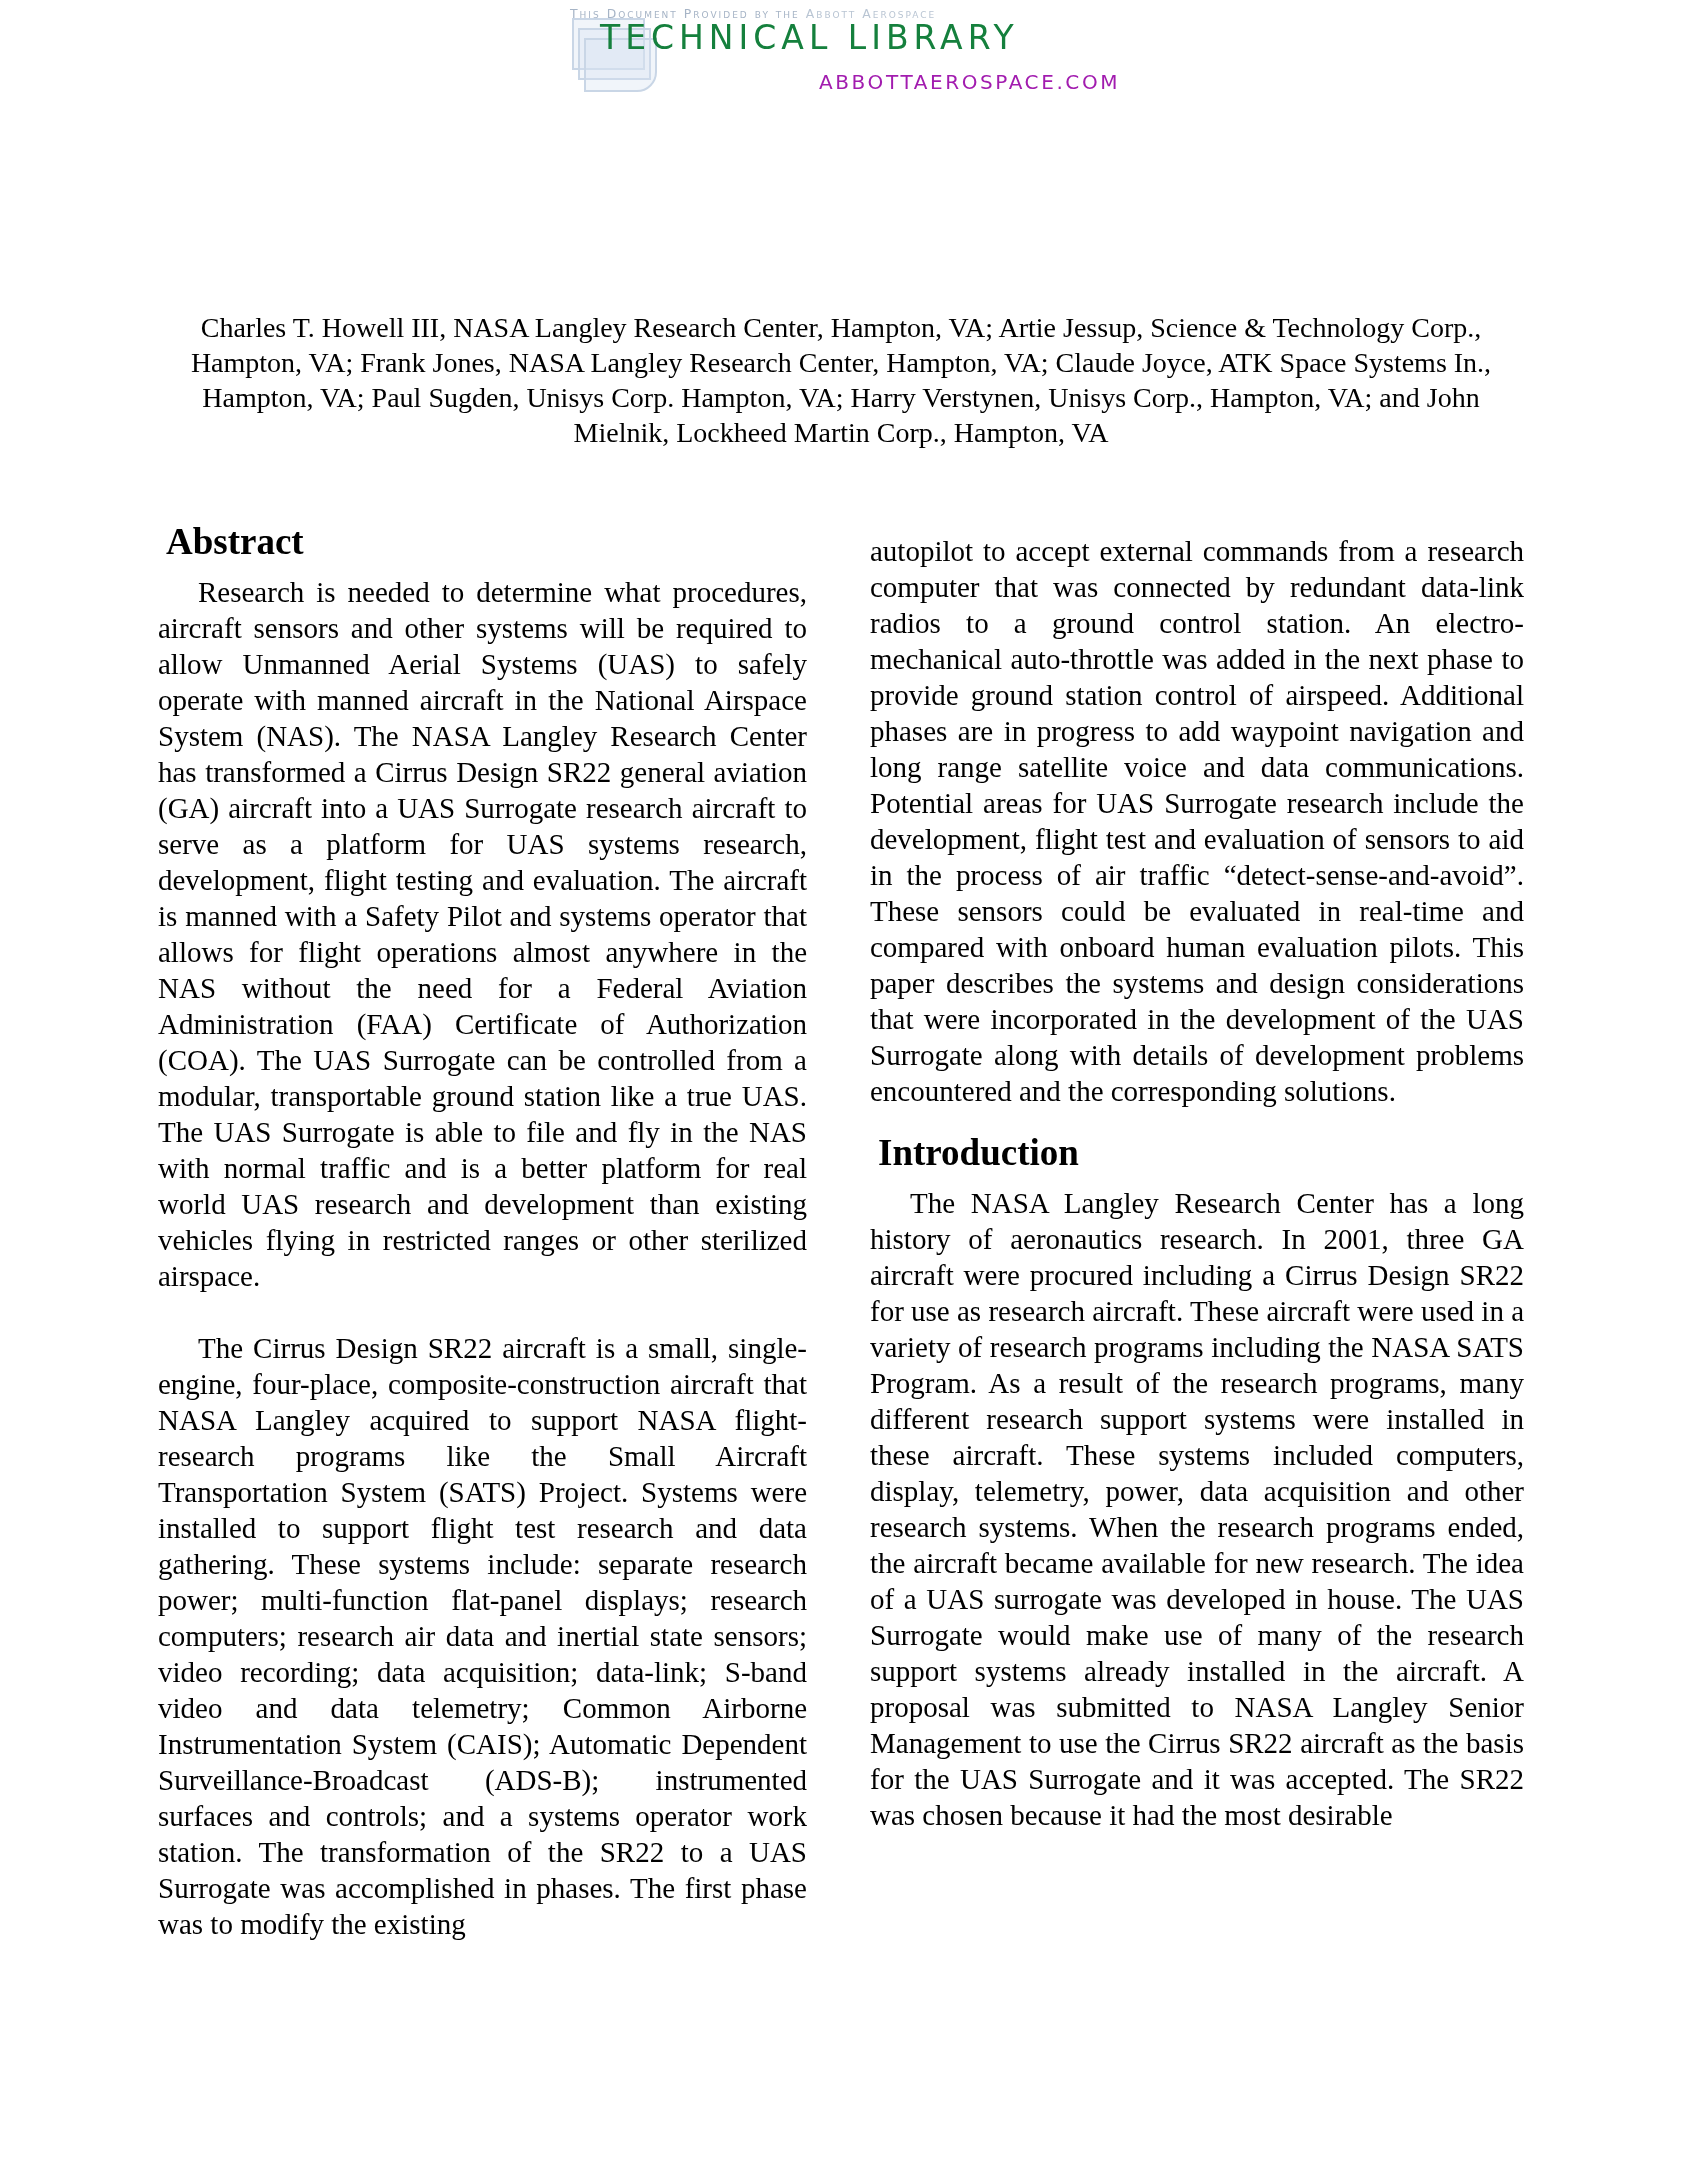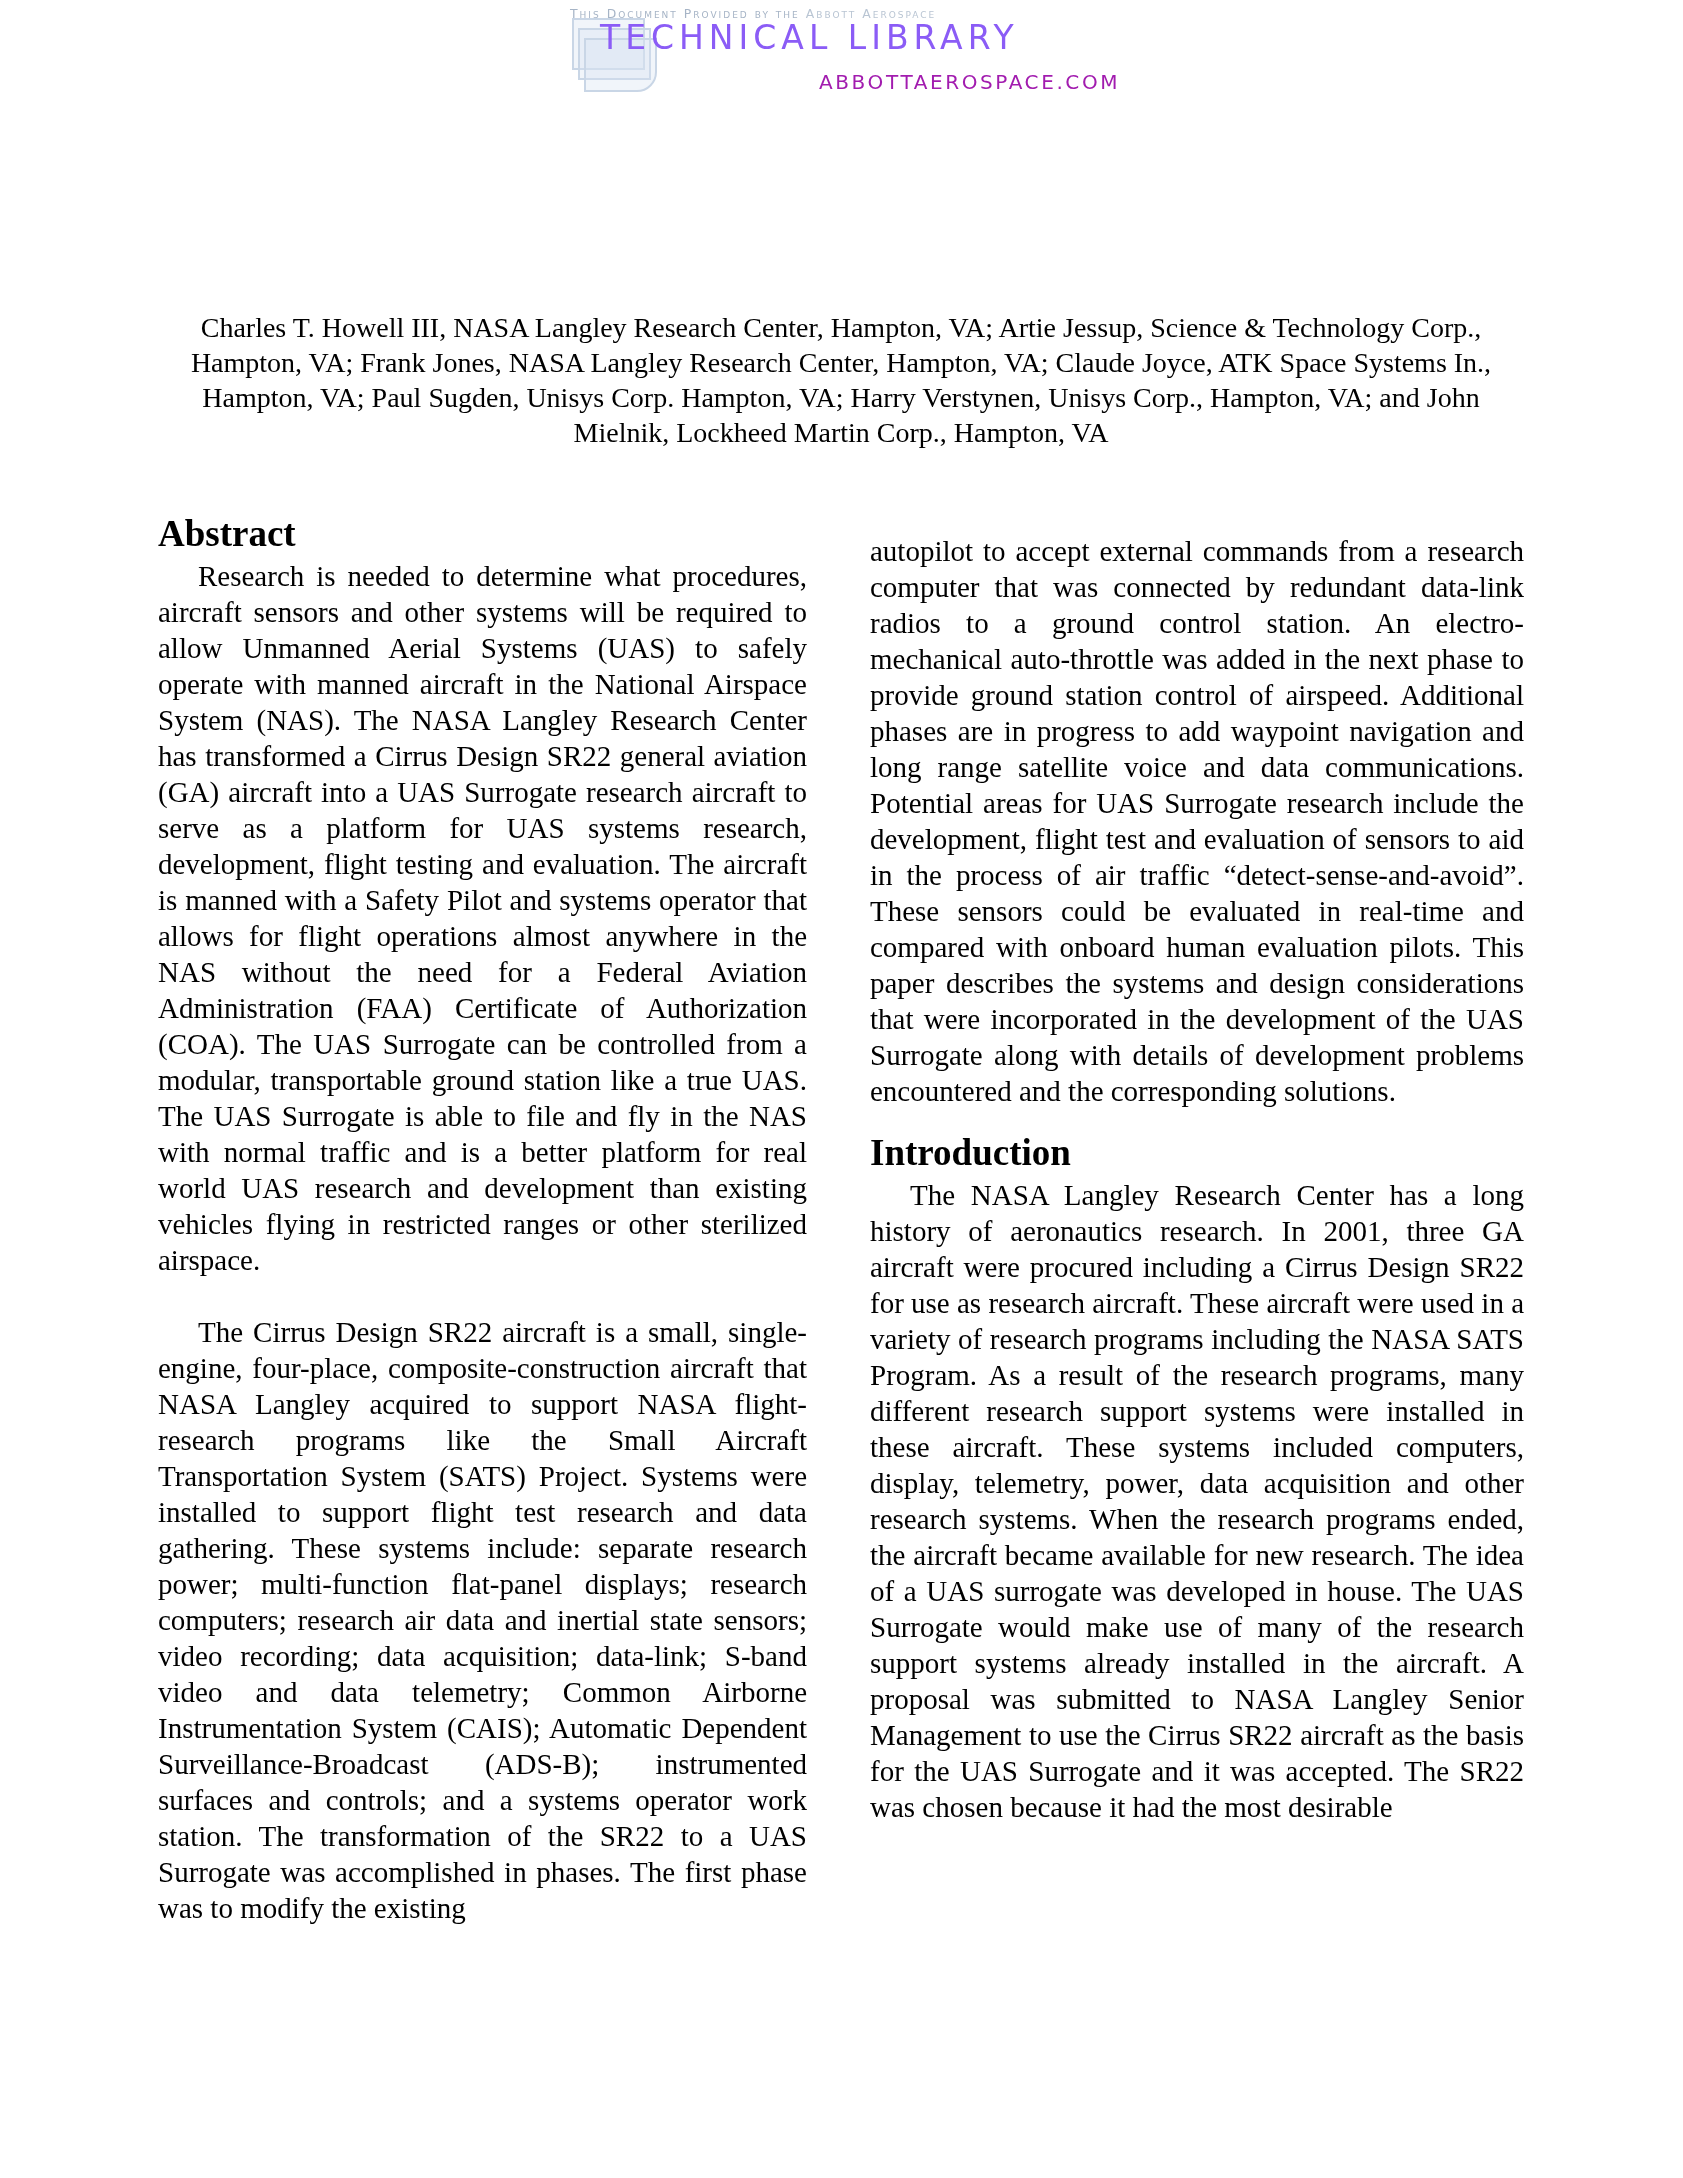--- a/index.html
+++ b/index.html
@@ -11,38 +11,38 @@
   .wm-sheet { position: absolute; border: 2px solid #c9d6e6; background: rgba(214,226,240,0.35); }
   .wm-sheet.s1 { left: 8px;  top: 14px; width: 69px; height: 48px; }
   .wm-sheet.s2 { left: 14px; top: 24px; width: 69px; height: 48px; }
   .wm-sheet.s3 { left: 20px; top: 34px; width: 69px; height: 50px; border-bottom-right-radius: 20px; }
   .wm-line1 { position: absolute; left: 6px; top: 2px; white-space: nowrap;
               font-family: "DejaVu Sans", sans-serif; font-size: 12.4px; letter-spacing: 2px;
               color: #a6b4c6; font-variant: small-caps; }
   .wm-line1 .hl { color: #b9c5d3; }
   .wm-line2 { position: absolute; left: 36px; top: 17px; white-space: nowrap;
               font-family: "DejaVu Sans", sans-serif; font-size: 33px; letter-spacing: 5px;
-              color: #8b5cf6; font-weight: normal; line-height: 1; }
+              color: #15803d; font-weight: normal; line-height: 1; }
   .wm-line3 { position: absolute; left: 255px; top: 66px; white-space: nowrap;
               font-family: "DejaVu Sans", sans-serif; font-size: 20px; letter-spacing: 2.6px;
               color: #a21caf; }
 
   
   .title { position: absolute; left: 119px; top: 158px; width: 1445px; text-align: center;
            font-weight: bold; font-size: 34px; line-height: 43px; letter-spacing: -0.2px; }
 
   
   .authors { position: absolute; left: 160px; top: 310px; width: 1362px; text-align: center;
              font-size: 28px; line-height: 35px; }
 
   
   .col { position: absolute; top: 510px; font-size: 29px; line-height: 36px; text-align: justify; }
   .col.left  { left: 158px; width: 649px; }
   .col.right { left: 870px; width: 654px; top: 533px; }
-  .col h2 { font-size: 37px; font-weight: bold; margin: 0; line-height: 48px; }
+  .col h2 { font-size: 37px; font-weight: bold; margin: 8px; line-height: 48px; }
   .col p { margin: 0; }
   .col p.indent { text-indent: 40px; }
   .col p.gap { margin-top: 36px; }
   .col h2.intro { margin-top: 20px; }
 </style>
 </head>
 <body>
 
 <div class="watermark">
   <div class="wm-sheet s1"></div>

